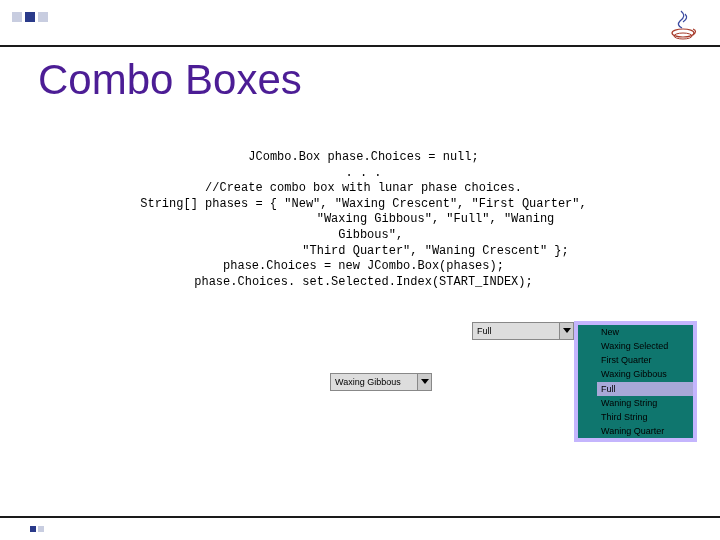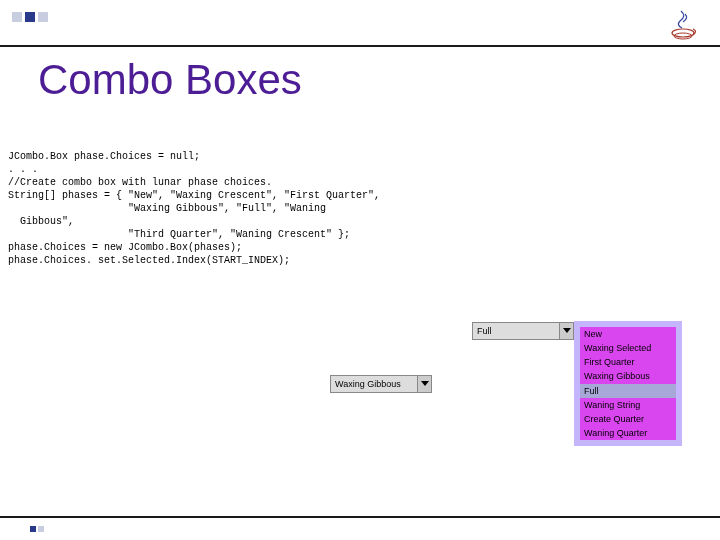--- a/index.html
+++ b/index.html
@@ -35,26 +35,27 @@
   .title {
     position: absolute;
     top: 56px; left: 38px;
     font-size: 42px;
     font-weight: 400;
     color: #4c1d95;
     letter-spacing: 0px;
   }
   .code-block {
     position: absolute;
-    top: 150px; left: 8px; right: 20px;
+    top: 150px; left: 27px; right: 20px;
     font-family: "Courier New", Courier, monospace;
-    font-size: 10px;
+    font-size: 12px;
     line-height: 1.3;
     white-space: pre;
     color: #000;
+    text-align: center;
   }
   .combos {
     position: absolute;
     top: 322px; left: 330px;
     display: flex; gap: 40px;
     align-items: center;
   }
   .combo-closed {
     display: inline-flex;
     border: 1px solid #888;
@@ -84,23 +85,24 @@
     border: 1px solid #888;
     background: #ddd;
     height: 18px;
     align-items: center;
   }
   .combo-open .head .val {
     padding: 0 6px 0 4px;
     min-width: 86px;
   }
   .combo-list {
-    border: 6px solid #c4b5fd;
-    background: #d946ef;
+    border: 4px solid #c4b5fd;
+    background: #0f766e;
     margin-top: -1px;
+    padding-left: 19px;
   }
   .combo-item {
     padding: 1px 4px;
     min-width: 96px;
     line-height: 1.35;
   }
   .combo-item.sel {
     background: #a8a8d8;
   }
   .footer {
@@ -185,21 +187,21 @@
           </svg>
       </span>
     </div>
     <div class="combo-list" id="combo-list">
         <div class="combo-item">New</div>
         <div class="combo-item">Waxing Selected</div>
         <div class="combo-item">First Quarter</div>
         <div class="combo-item">Waxing Gibbous</div>
         <div class="combo-item sel">Full</div>
         <div class="combo-item">Waning String</div>
-        <div class="combo-item">Create Quarter</div>
+        <div class="combo-item">Third String</div>
         <div class="combo-item">Waning Quarter</div>
       </div>
   </div>
 </div>
 
 <div class="footer">
   <div class="footer-sq"></div>
   <div class="footer-sq2"></div>
   <div class="pagenum">30</div>
 </div>

